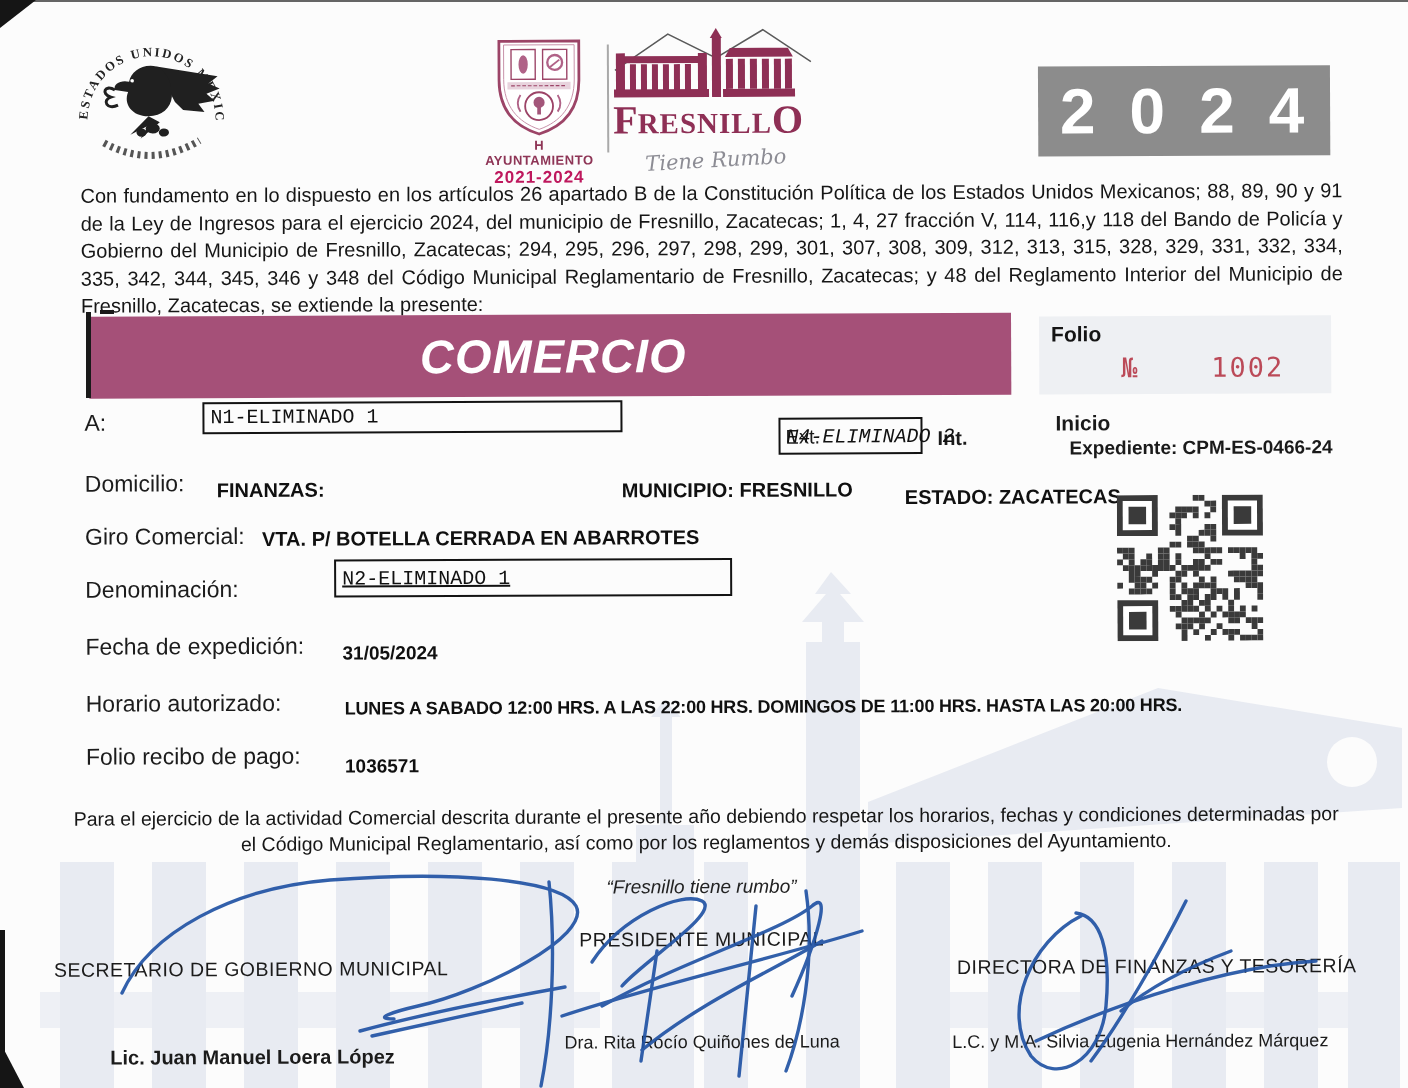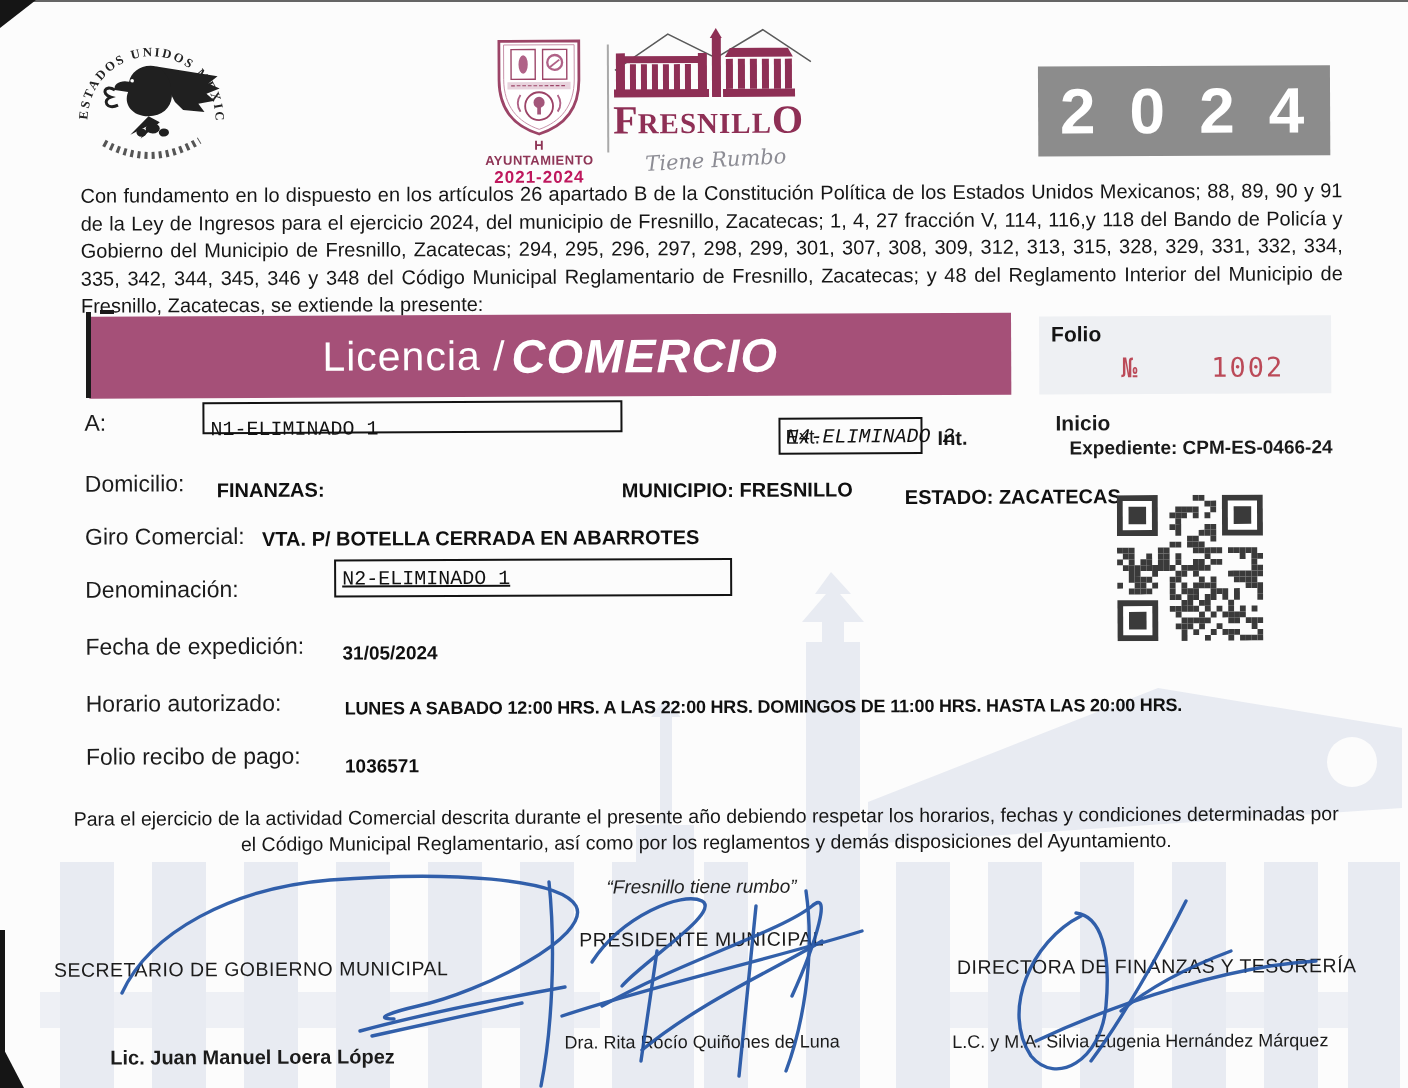--- a/index.html
+++ b/index.html
@@ -153,32 +153,31 @@
       <div class="logo-tag">Tiene Rumbo</div>
     </div>
 
     <div class="abs yearbox">
       <span>2024</span>
     </div>
 
     <div class="abs preamble">Con fundamento en lo dispuesto en los artículos 26 apartado B de la Constitución Política de los Estados Unidos Mexicanos; 88, 89, 90 y 91 de la Ley de Ingresos para el ejercicio 2024, del municipio de Fresnillo, Zacatecas; 1, 4, 27 fracción V, 114, 116,y 118 del Bando de Policía y Gobierno del Municipio de Fresnillo, Zacatecas; 294, 295, 296, 297, 298, 299, 301, 307, 308, 309, 312, 313, 315, 328, 329, 331, 332, 334, 335, 342, 344, 345, 346 y 348 del Código Municipal Reglamentario de Fresnillo, Zacatecas; y 48 del Reglamento Interior del Municipio de Fresnillo, Zacatecas, se extiende la presente:</div>
 
     <div class="abs banner">
-      <span class="t-reg">Licencia /</span>
       <span class="t-bold">COMERCIO</span>
     </div>
     <div class="abs foliobox">
       <div class="folio-label">Folio</div>
       <div class="folio-no">№</div>
       <div class="folio-num">1002</div>
     </div>
 
     <div class="abs label" style="left:85px;top:407px;">A:</div>
     <div class="abs redact-box" style="left:203px;top:400px;width:420px;height:32px;">
-      <span class="mono" style="position:absolute;left:6px;top:14px;">N1-ELIMINADO 1</span>
+      <span class="mono" style="position:absolute;left:6px;top:2px;">N1-ELIMINADO 1</span>
     </div>
 
     <div class="abs" style="left:786px;top:426px;font-weight:normal;font-size:20px;">Ext.</div>
     <div class="abs" style="left:938px;top:428px;font-weight:bold;font-size:20px;z-index:1;">Int.</div>
     <div class="abs redact-box" style="left:779px;top:418px;width:144px;height:37px;font-style:italic;">
       <span class="mono" style="position:absolute;left:6px;top:6px;z-index:2;">N4-ELIMINADO 2</span>
     </div>
     <div class="abs" style="left:1056px;top:413px;font-weight:bold;font-size:21px;">Inicio</div>
     <div class="abs" style="left:1070px;top:439px;font-weight:bold;font-size:19px;">Expediente: CPM-ES-0466-24</div>
 

